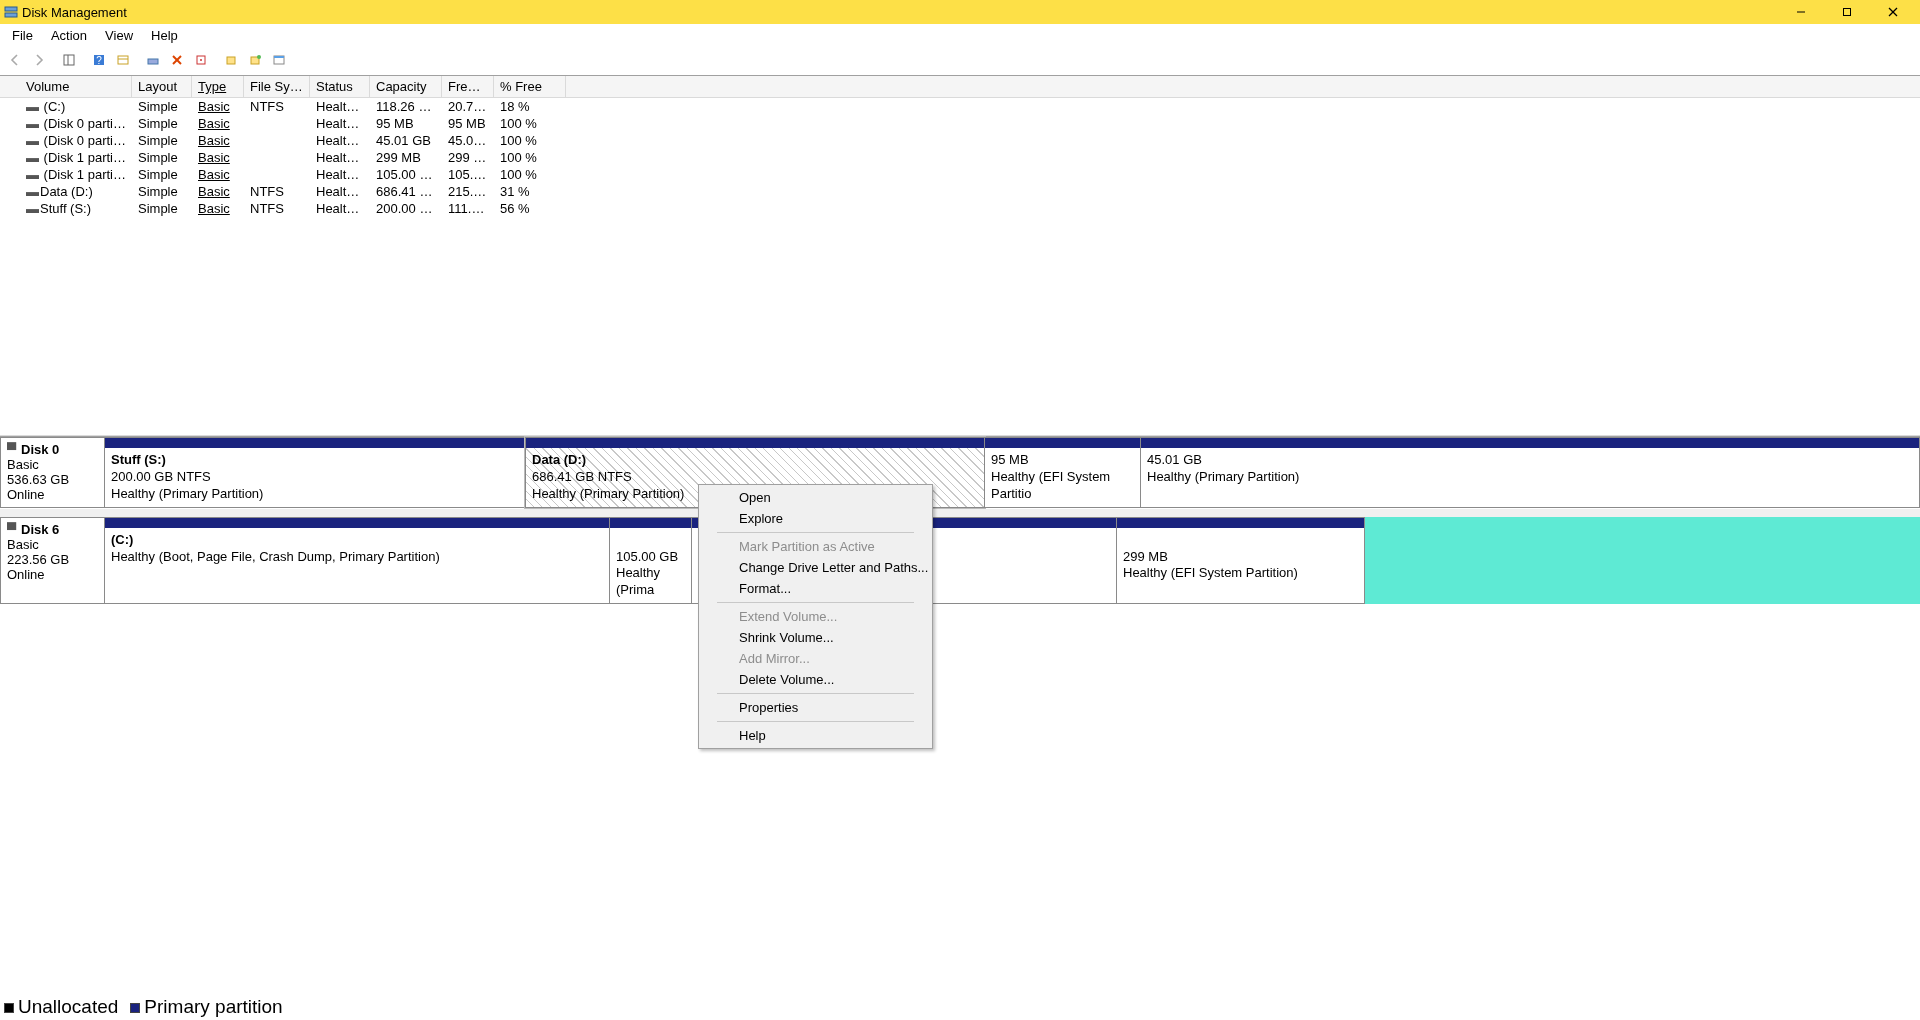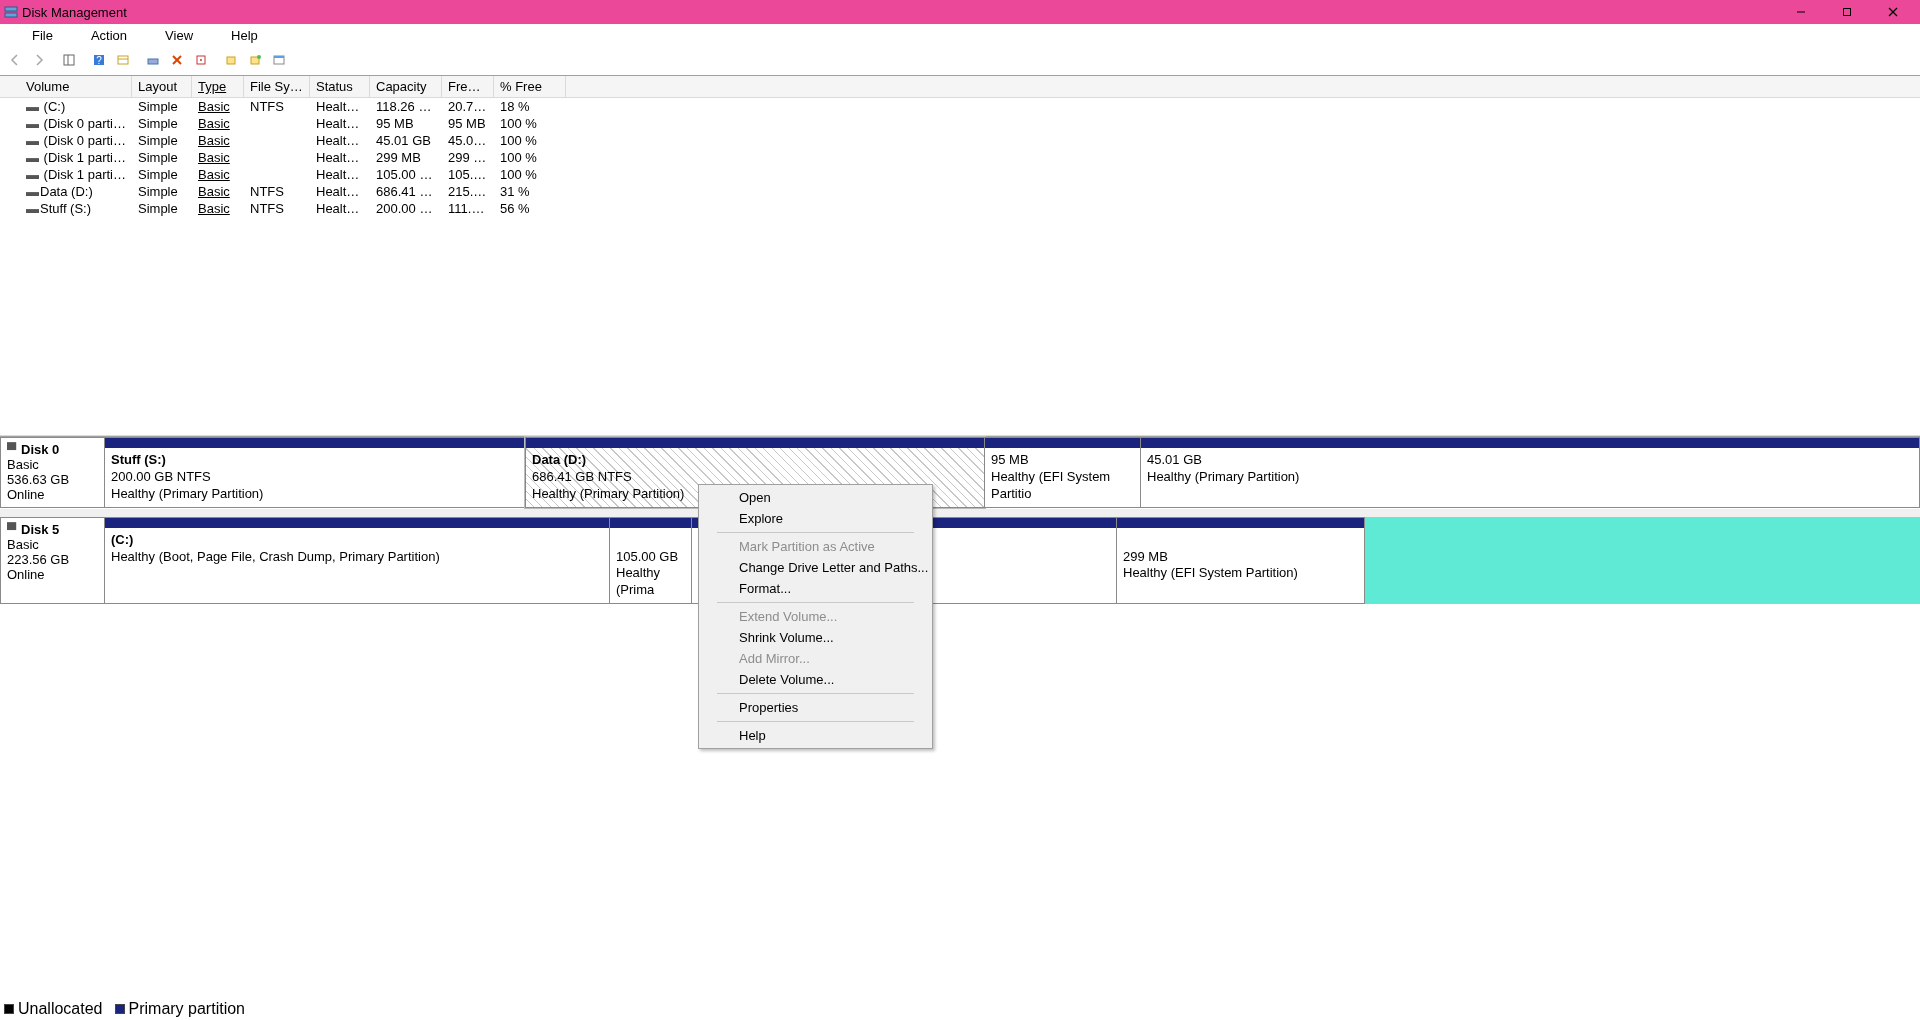--- a/index.html
+++ b/index.html
@@ -11,41 +11,41 @@
     color: #000;
     user-select: none;
     overflow: hidden;
   }
   
   .titlebar {
     display: flex;
     align-items: center;
     height: 24px;
     padding: 0 4px;
-    background: #ec4899;
+    background: #fde047;
   }
   .titlebar .app-icon {
     width: 14px; height: 14px;
     margin-right: 4px;
     display: inline-flex; align-items:center; justify-content:center;
   }
   .titlebar .title { flex: 0 0 auto; }
   .titlebar .spacer { flex: 1; }
   .winbtn {
     width: 46px; height: 24px;
     display:flex; align-items:center; justify-content:center;
     color:#000;
   }
   
   .menubar {
     display:flex; gap:2px;
     padding: 2px 4px;
     background:#fff;
   }
-  .menubar .menuitem { padding: 2px 8px; margin-left: 20px; }
+  .menubar .menuitem { padding: 2px 8px; }
   
   .toolbar {
     display:flex; align-items:center;
     padding: 2px 4px 4px 4px;
     gap:0px;
     background:#fff;
     border-bottom:1px solid #a0a0a0;
   }
   .tbtn {
     width:22px; height:22px;
@@ -101,21 +101,21 @@
   .part .pname { font-weight:bold; }
   .part.selected .pbody {
     background-image: repeating-linear-gradient(45deg,
        #fff 0, #fff 5px, #c8c8c8 5px, #c8c8c8 6px);
   }
   .part.selected { border:1px solid #888; outline:1px solid #bbb; }
   
   .legend {
     position:fixed; left:4px; bottom:2px;
     display:flex; gap:12px; align-items:center;
-    font-size:16px;
+    font-size:19px;
   }
   .legend .swatch { width:10px; height:10px; display:inline-block; margin-right:4px; border:1px solid #444;}
   .swatch.un { background:#000; }
   .swatch.pp { background:#1a237e; }
   
   .ctxmenu {
     position:absolute;
     background:#f0f0f0;
     border:1px solid #a0a0a0;
     box-shadow:2px 2px 3px rgba(0,0,0,.25);
@@ -360,21 +360,21 @@
           <div class="pname"></div>
           <div>45.01 GB</div>
           <div>Healthy (Primary Partition)</div>
         </div>
       </div>
     </div>
   </div>
 
   <div class="diskrow">
     <div class="diskinfo">
-      <span class="disk-icon">▀</span><span class="diskname">Disk 5</span><br>
+      <span class="disk-icon">▀</span><span class="diskname">Disk 6</span><br>
       <span>Basic</span><br>
       <span>223.56 GB</span><br>
       <span>Online</span>
     </div>
     <div class="partitions" style="flex:0 0 1260px">
       <div class="part" style="flex:0 0 505px">
         <div class="colorbar"></div>
         <div class="pbody">
           <div class="pname"> (C:)</div>
           <div>Healthy (Boot, Page File, Crash Dump, Primary Partition)</div>

